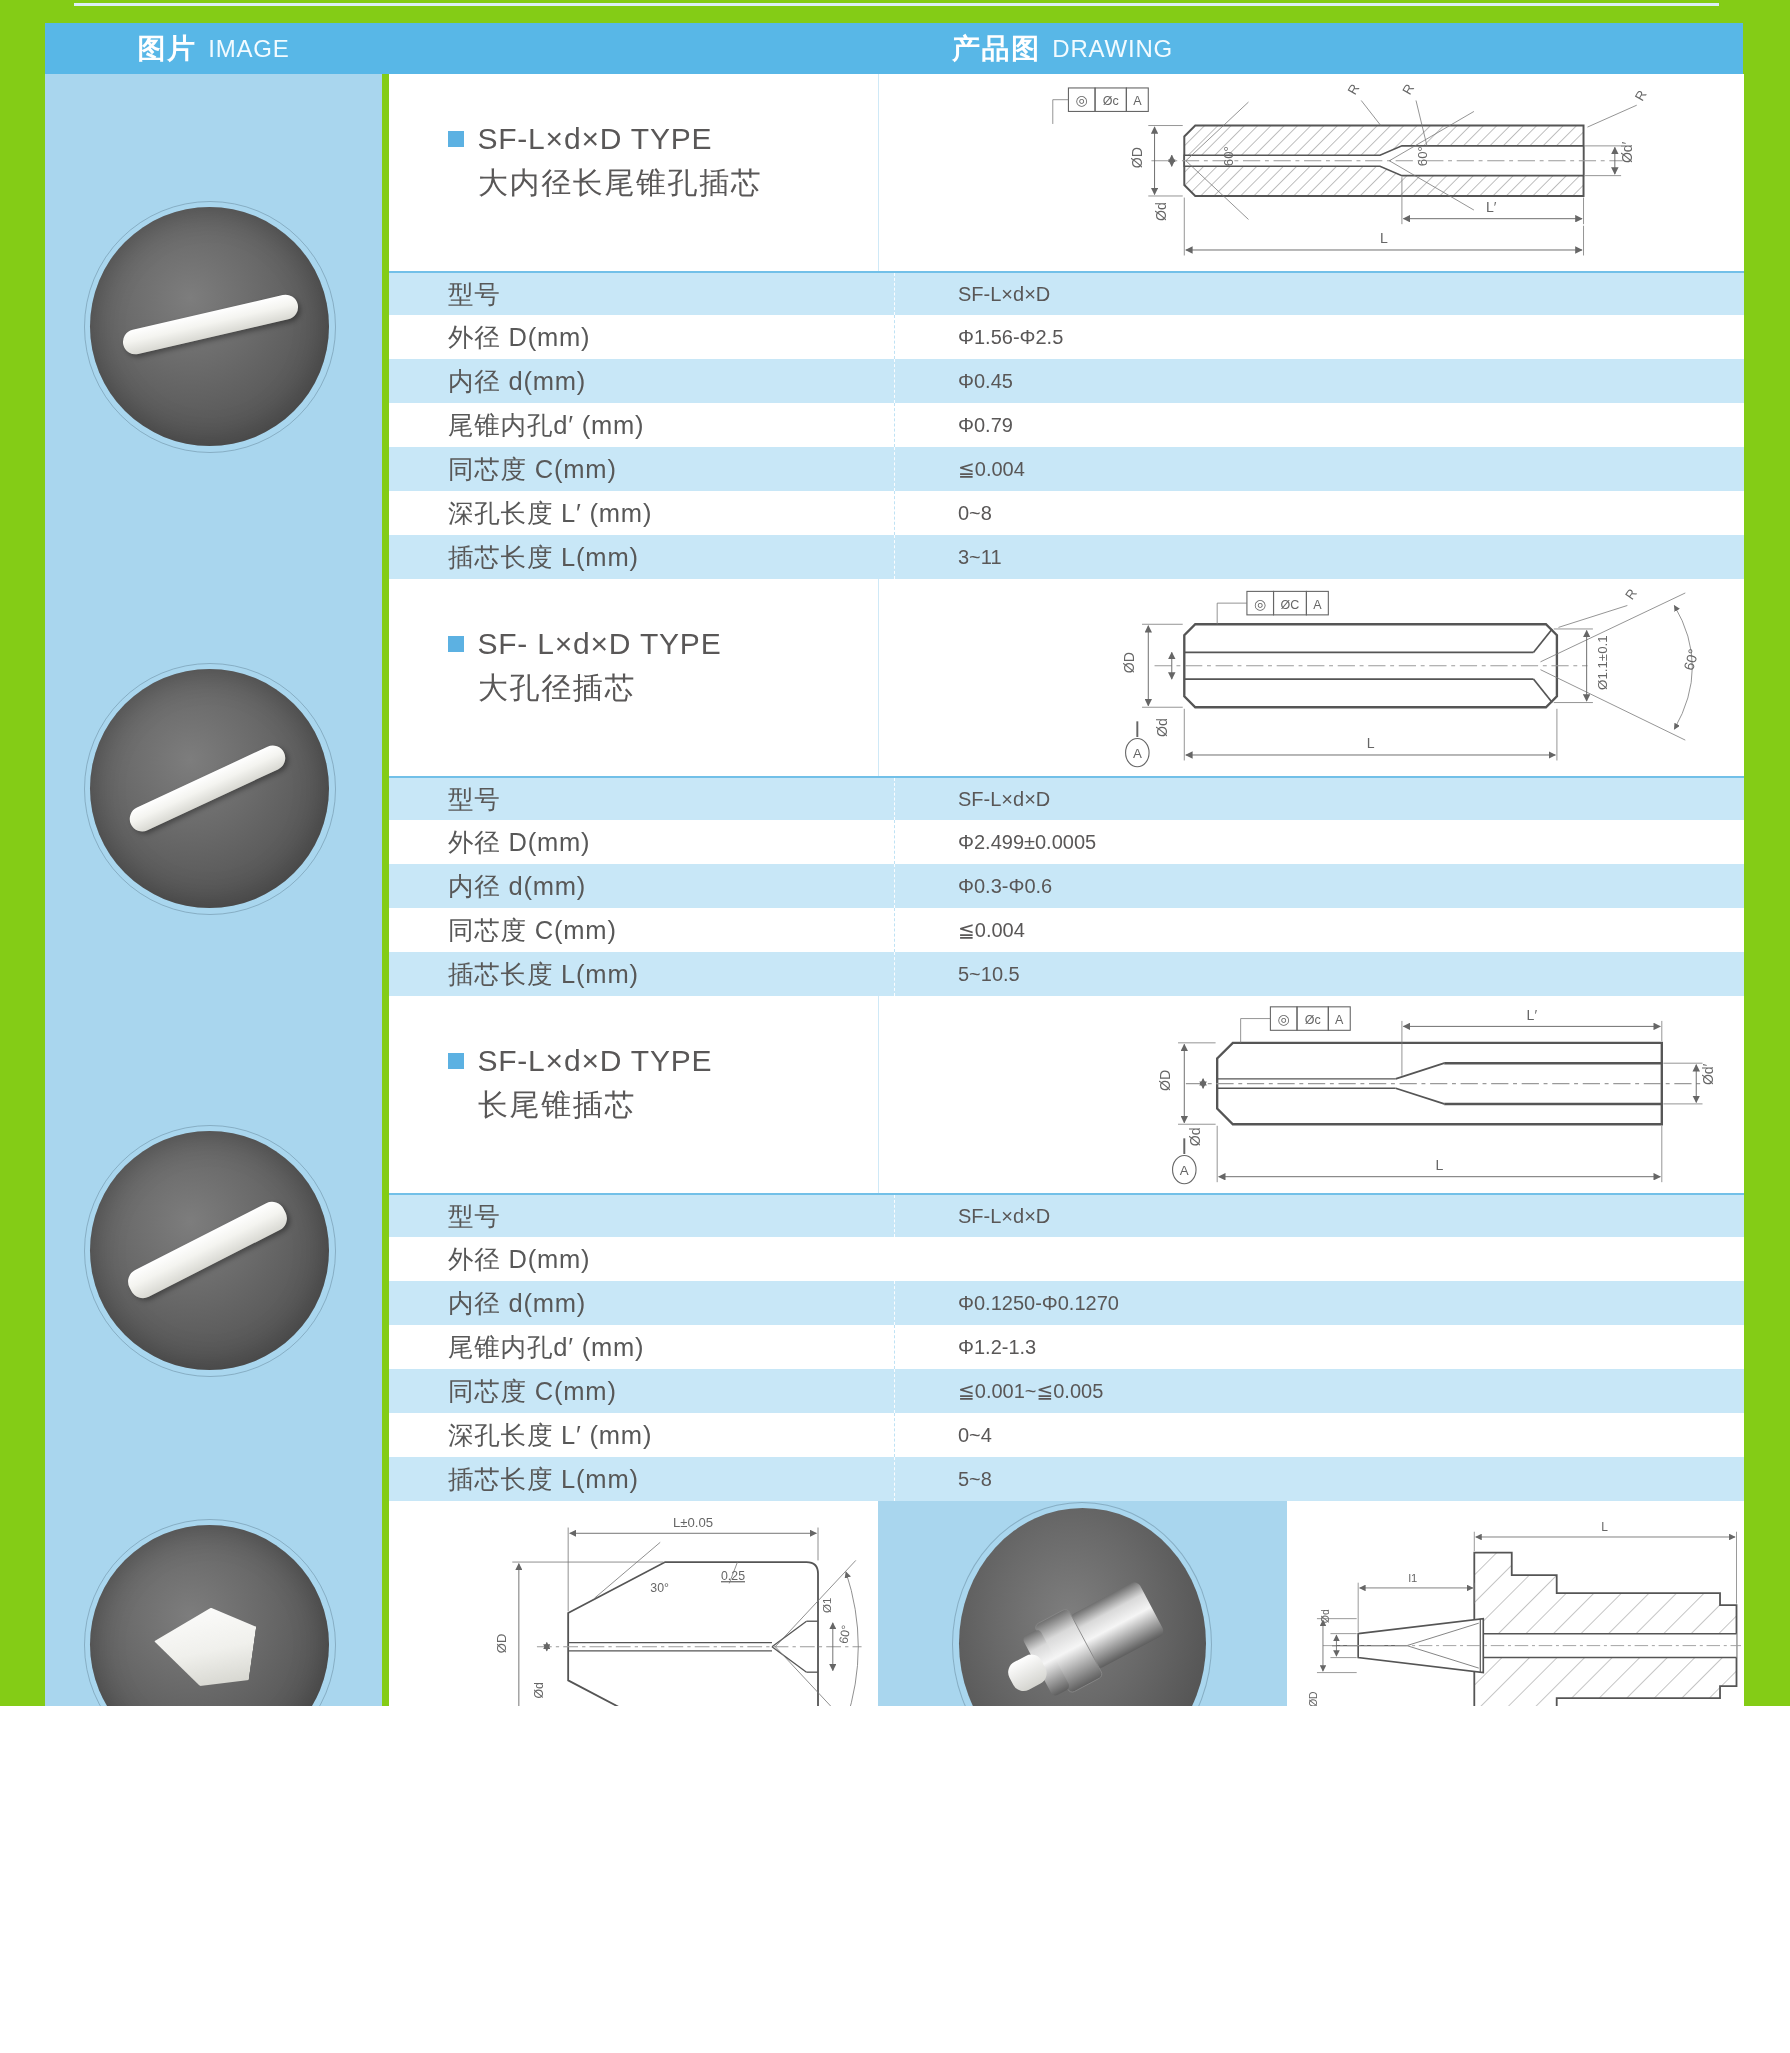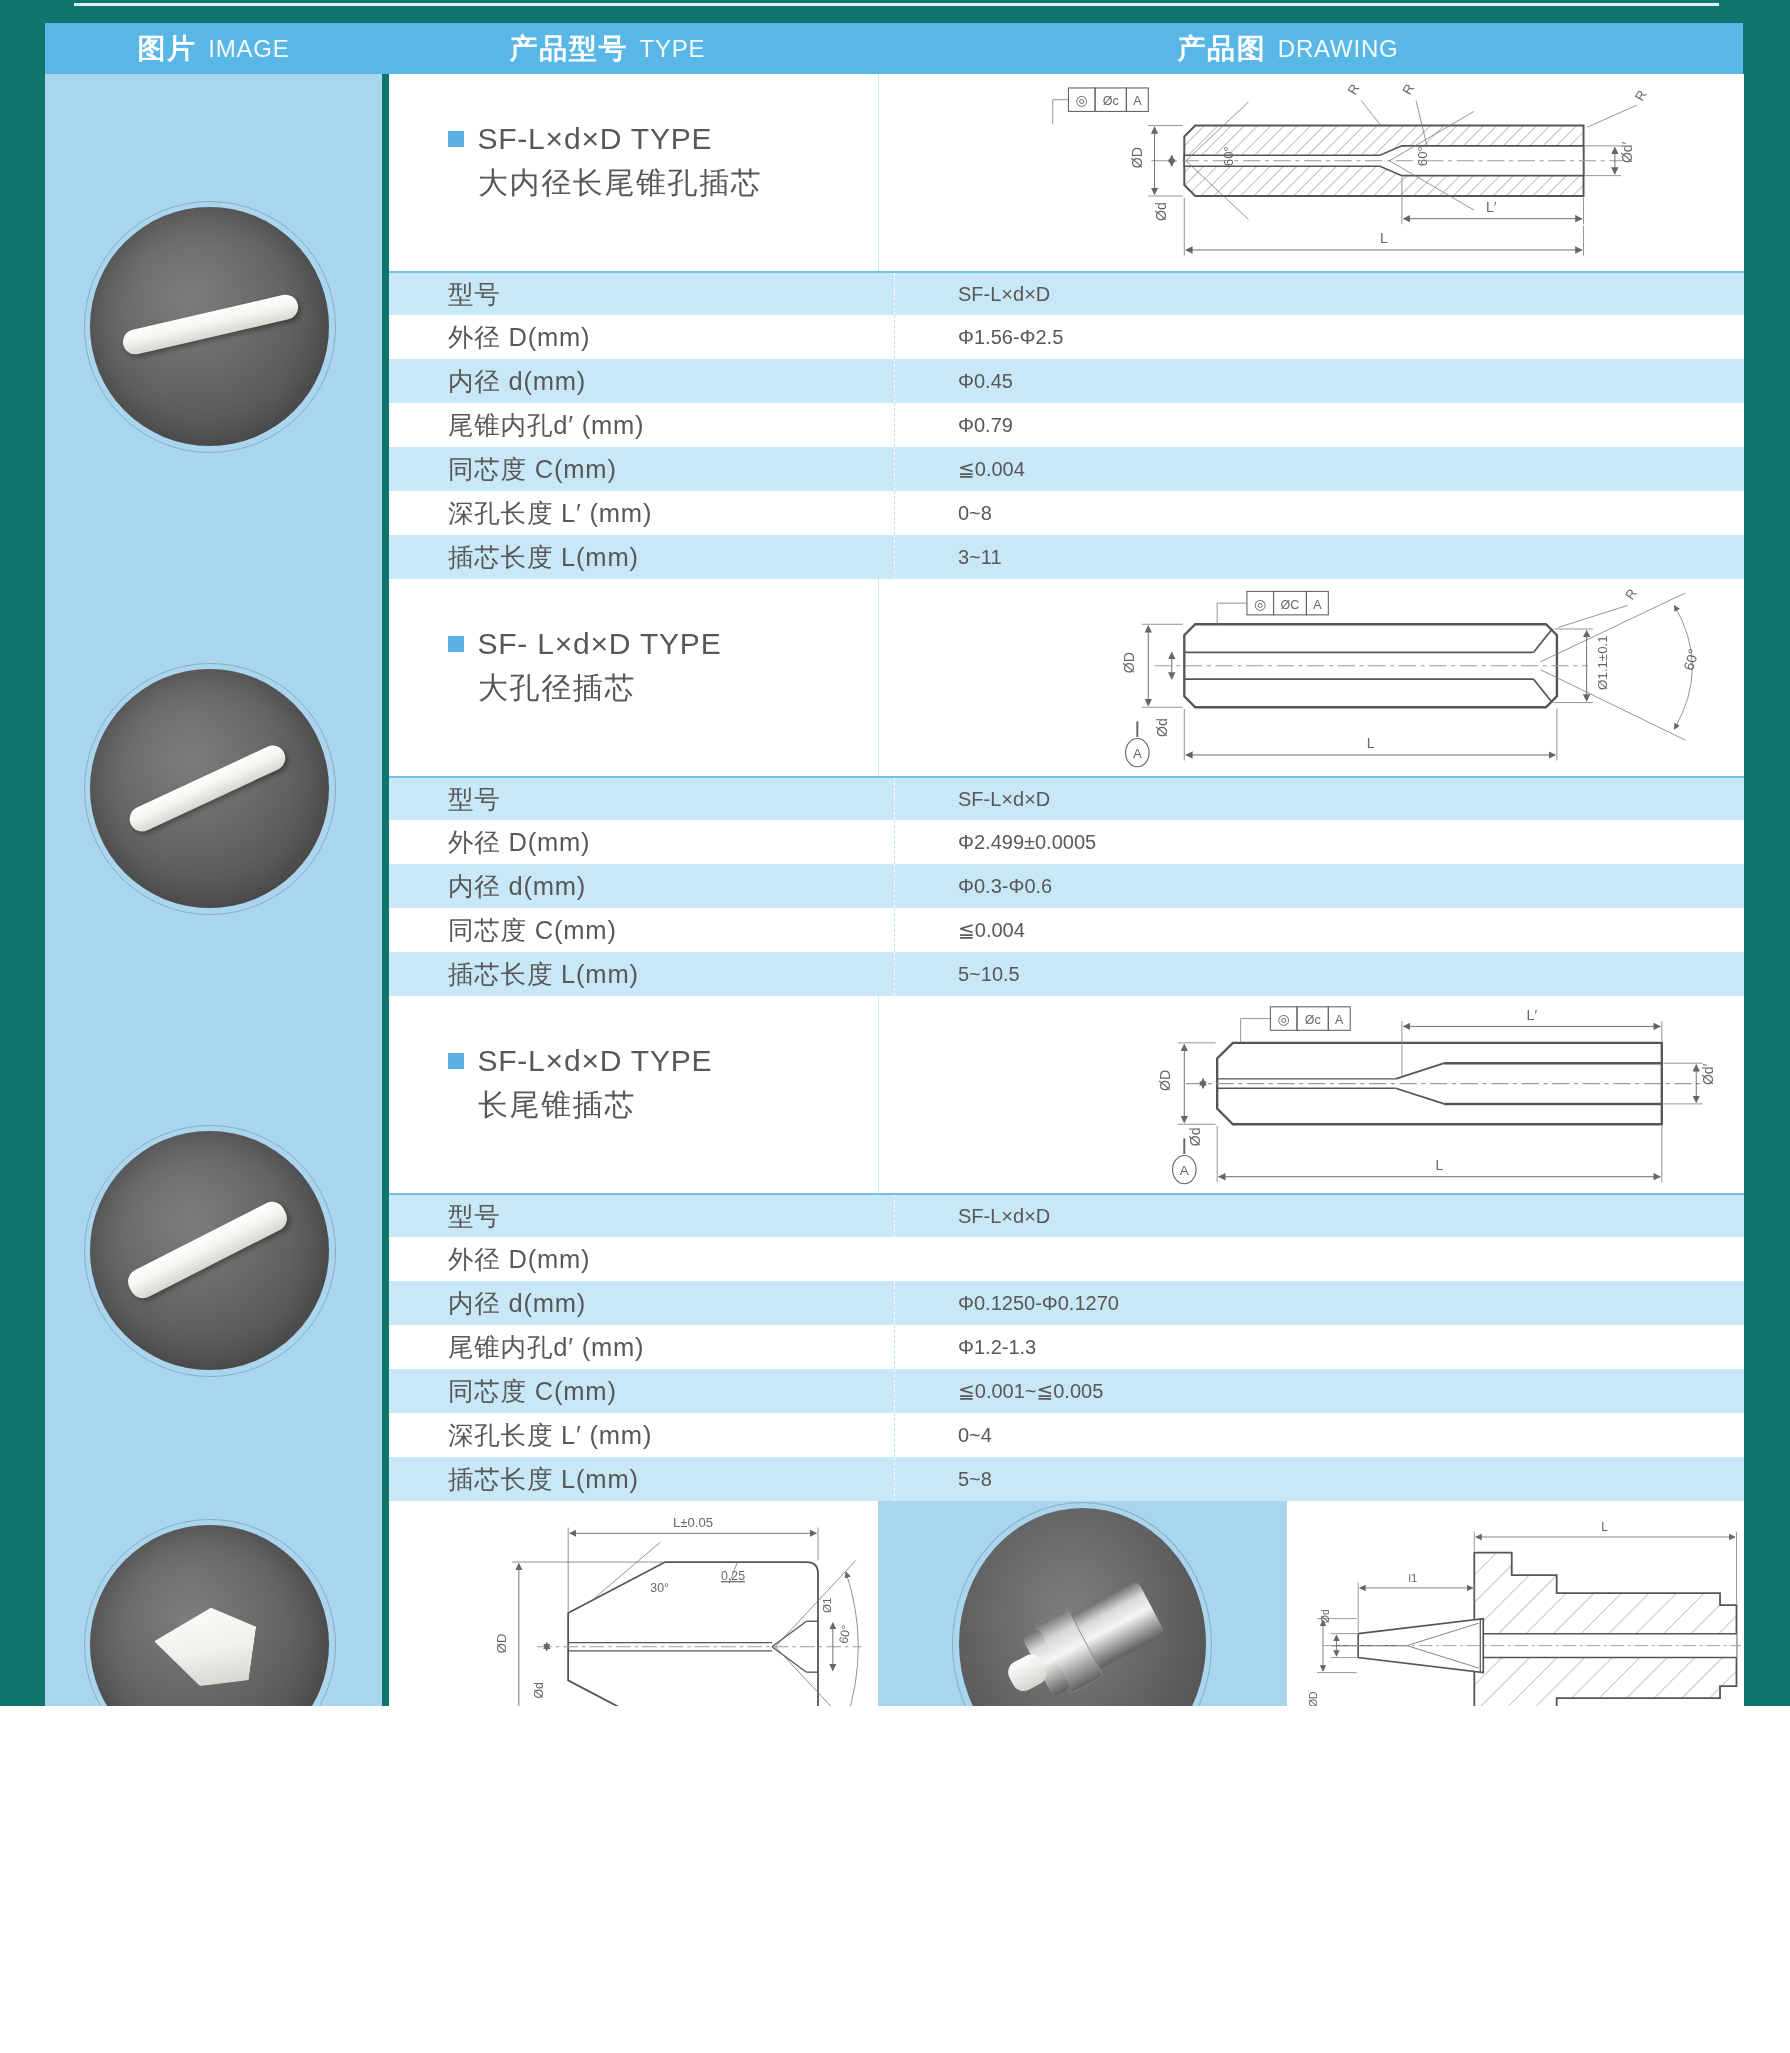--- a/index.html
+++ b/index.html
@@ -1,16 +1,16 @@
 <!DOCTYPE html>
 <html style="font-size:13px"><head>
 <meta charset="utf-8">
 <style>
   html,body{margin:0;padding:0;background:#ffffff;}
-  .page{position:relative;width:1790px;height:1706px;background:#0f766e;overflow:hidden;
+  .page{position:relative;width:1790px;height:1706px;background:#84cc16;overflow:hidden;
         font-family:"Liberation Sans","DejaVu Sans",sans-serif;color:#595757;}
   .topline{position:absolute;left:74px;top:2.5px;width:1645px;height:3.3px;background:#dceef8;}
   .content{position:absolute;left:45px;top:23px;width:1698px;}
 
   
   .hdr{display:flex;height:51px;background:#58b7e7;}
   .hc{display:flex;align-items:center;justify-content:center;gap:11.5px;}
   .hc .zh{font-weight:bold;font-size:28px;color:#fff;letter-spacing:1.6px;}
   .hc .en{font-size:24px;color:#f2fbff;letter-spacing:0.8px;}
   .hc1{width:337px;} .hc2{width:451px;} .hc3{flex:1;}
@@ -76,24 +76,20 @@
 
 <div class="page">
   <div class="topline"></div>
 
   <div class="content">
 
     <div class="hdr">
       <div class="hc hc1">
         <span class="zh">图片</span>
         <span class="en">IMAGE</span>
-      </div>
-      <div class="hc hc2">
-        <span class="zh">产品型号</span>
-        <span class="en">TYPE</span>
       </div>
       <div class="hc hc3">
         <span class="zh">产品图</span>
         <span class="en">DRAWING</span>
       </div>
     </div>
 
     <div class="bodywrap">
 
       <div class="imgcol">

